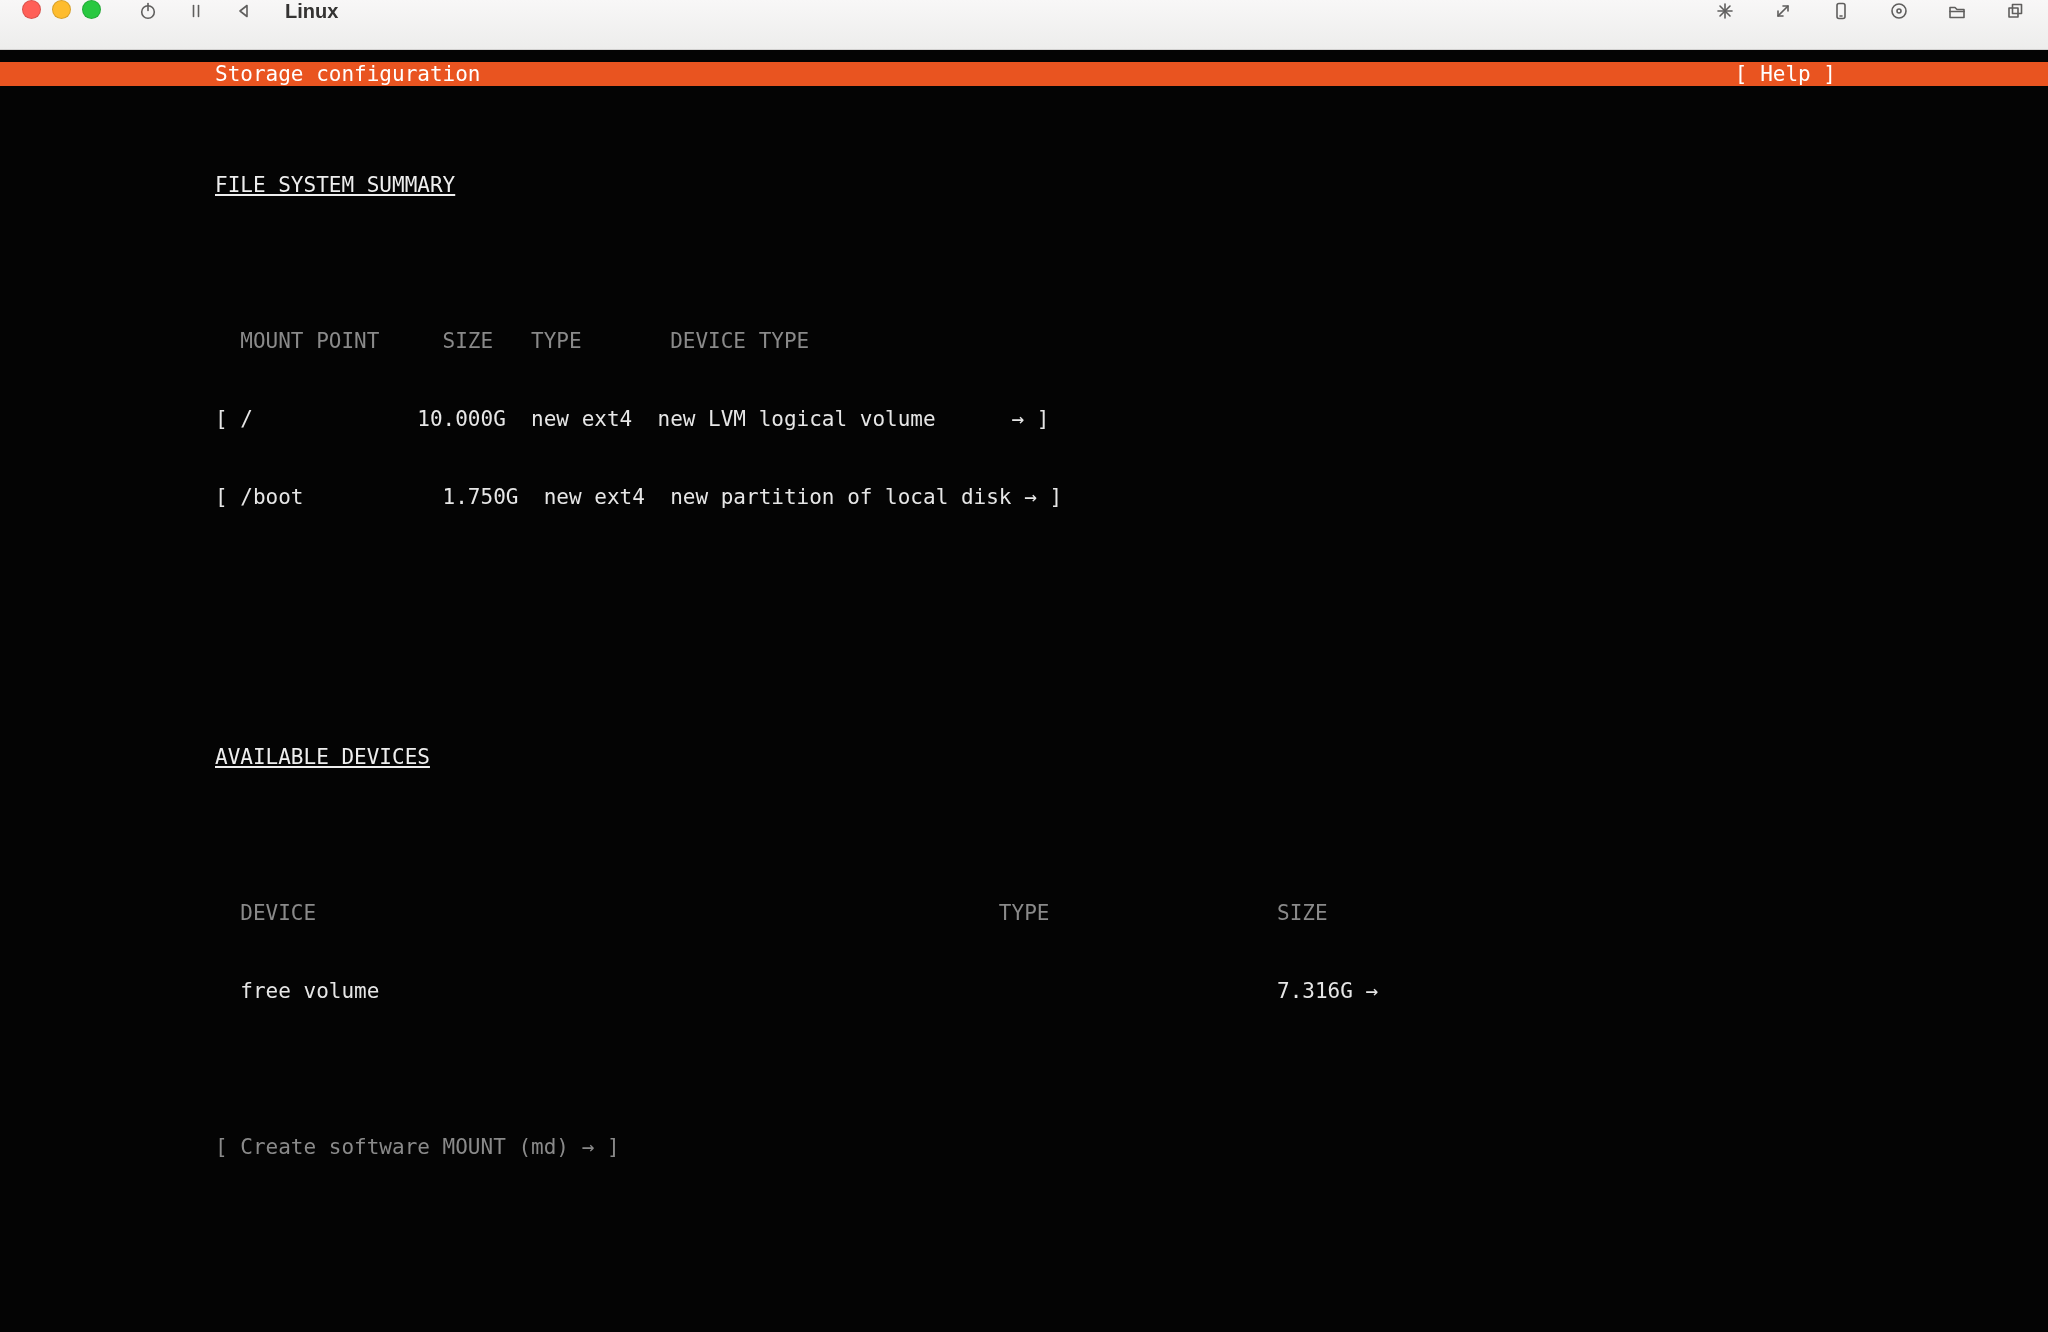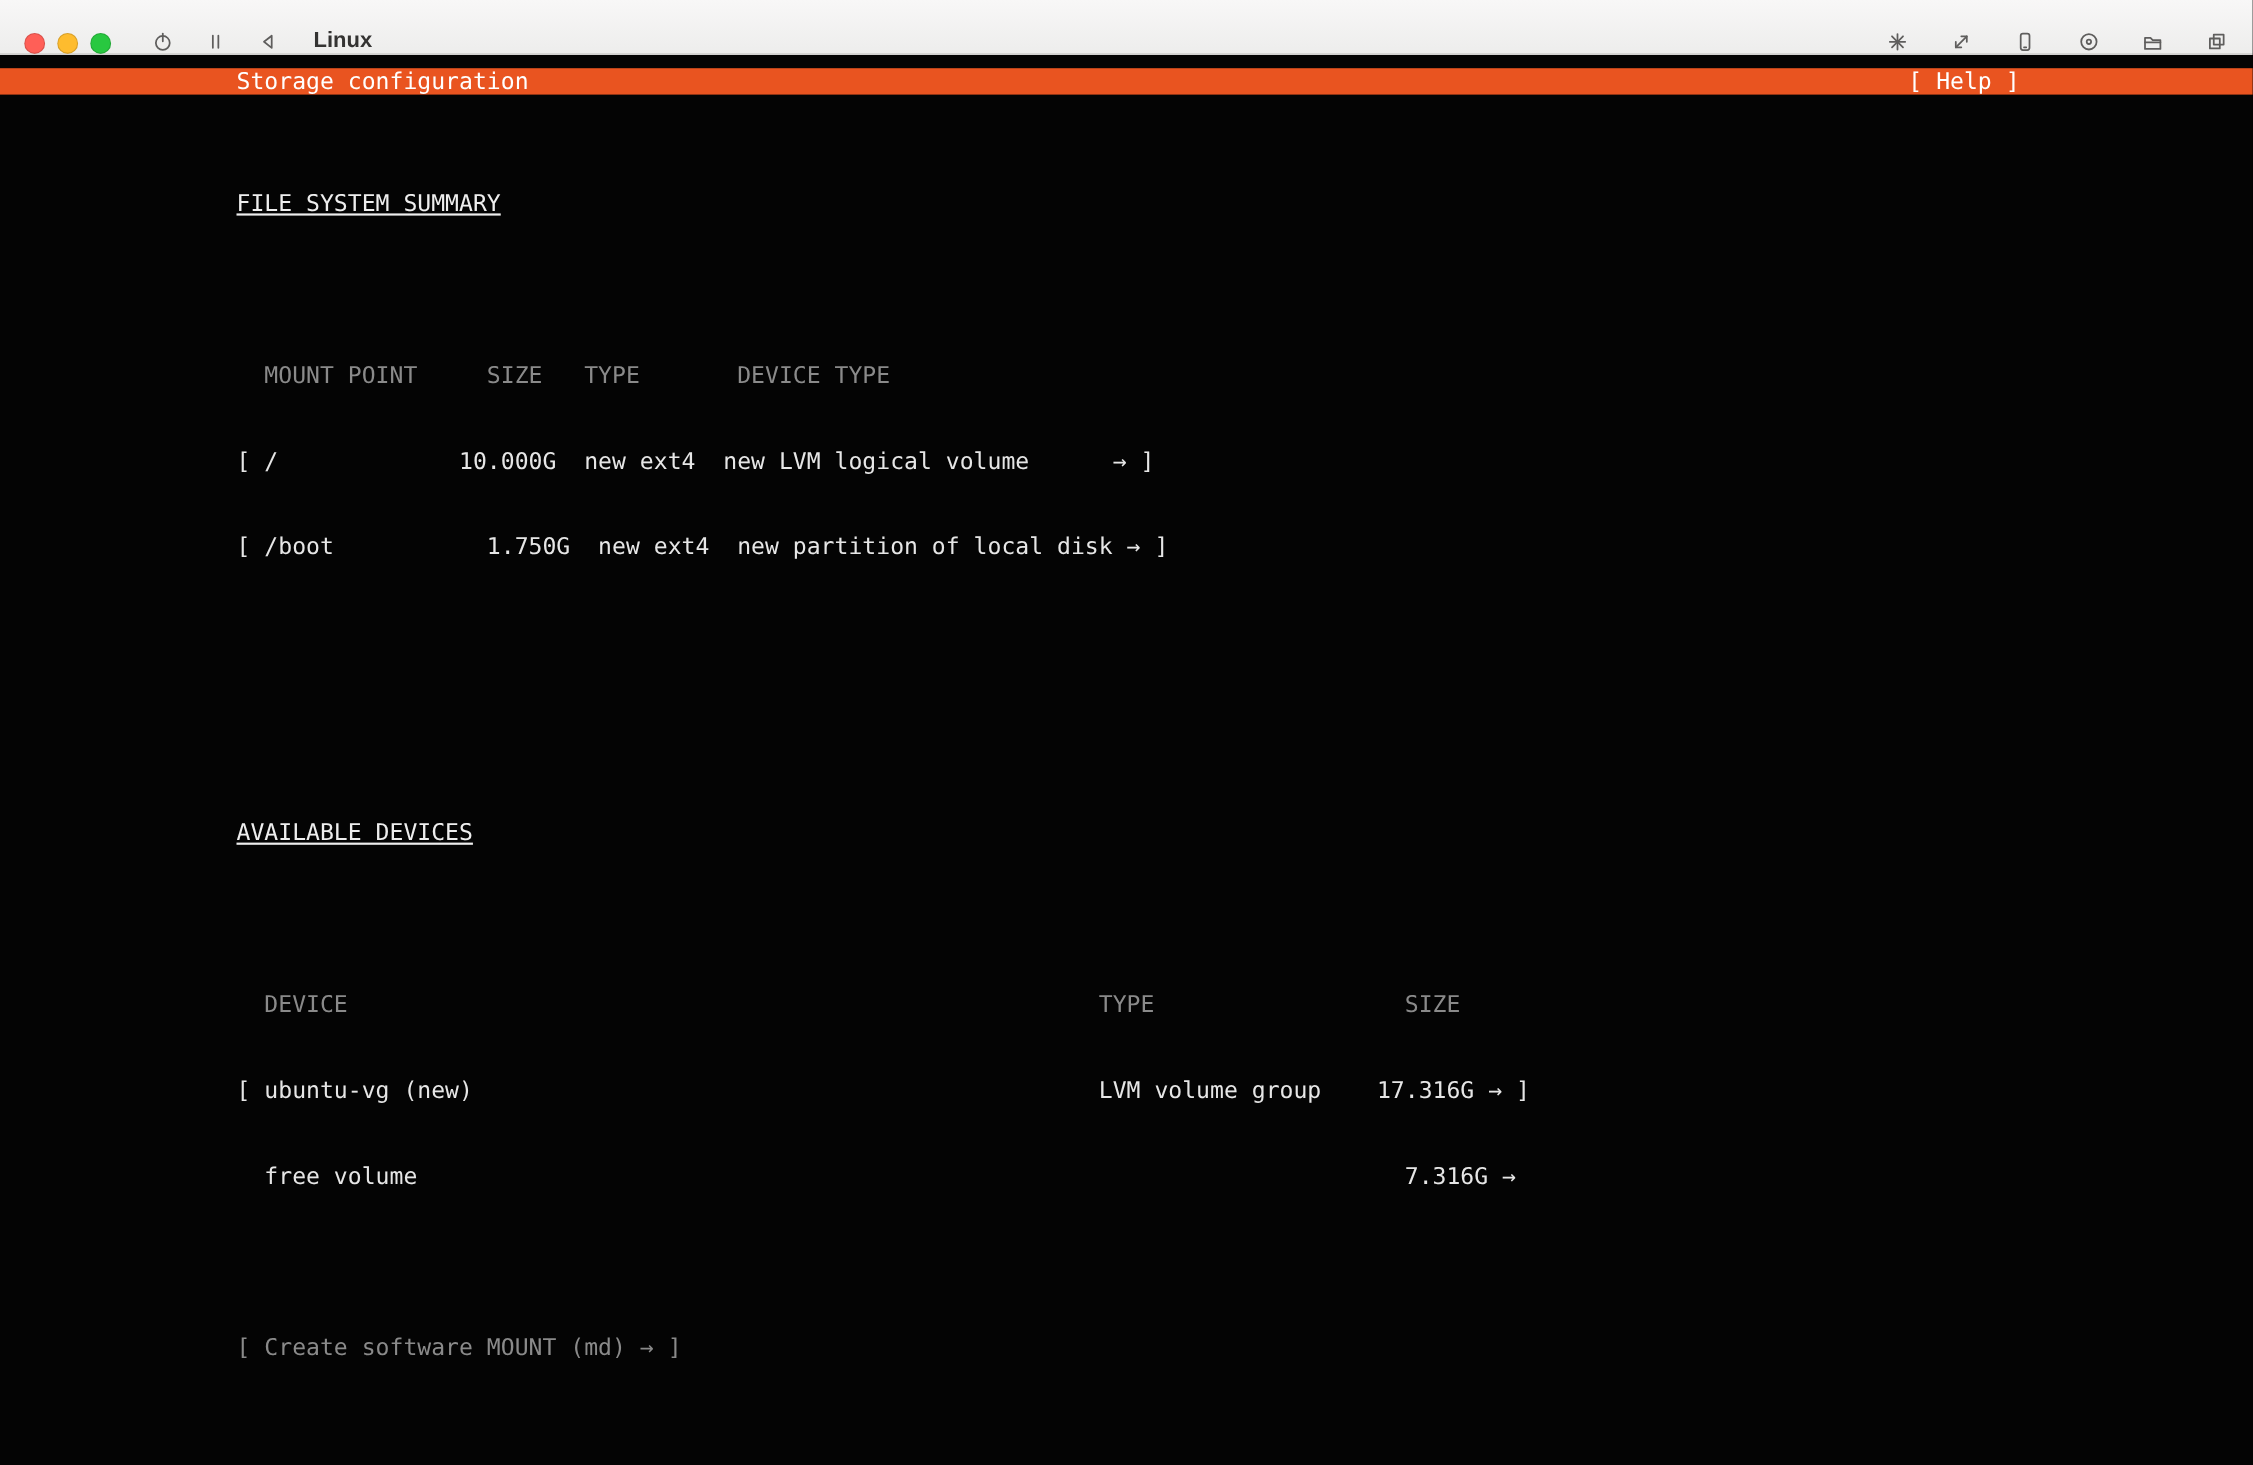--- a/index.html
+++ b/index.html
@@ -4,21 +4,21 @@
 <style>
   html,body{margin:0;padding:0;}
   body{
     width:2048px;height:1332px;overflow:hidden;background:#000;
     font-family:"Liberation Sans",sans-serif;
   }
   
   .titlebar{
     height:50px;background:linear-gradient(#f8f7f7,#ededec);
     border-bottom:1px solid #d2d1d0;
-    display:flex;align-items:flex-end;padding:0 22px;box-sizing:border-box;
+    display:flex;align-items:flex-start;padding:0 22px;box-sizing:border-box;
   }
   .lights{display:flex;gap:11px;align-items:center;}
   .light{width:17px;height:17px;border-radius:50%;display:inline-block;border:0.5px solid rgba(0,0,0,.15);}
   .light.red{background:#ff5f57;}
   .light.yellow{background:#febc2e;}
   .light.green{background:#28c840;}
   .tb-group{display:flex;align-items:center;gap:26px;margin-left:36px;}
   .tb-icon{width:22px;height:22px;display:inline-flex;align-items:center;justify-content:center;color:#5f5e5d;}
   .tb-icon svg{stroke:#5f5e5d;fill:none;stroke-width:1.6;stroke-linecap:round;stroke-linejoin:round;}
   .win-title{font-weight:bold;font-size:20px;color:#343332;margin-left:30px;}
@@ -136,21 +136,20 @@
     <div class="tl"></div>
     <div class="tl dim">  MOUNT POINT     SIZE   TYPE       DEVICE TYPE</div>
     <div class="tl">[ /             10.000G  new ext4  new LVM logical volume      → ]</div>
     <div class="tl">[ /boot           1.750G  new ext4  new partition of local disk → ]</div>
     <div class="tl"></div>
     <div class="tl"></div>
 
     <div class="tl heading">AVAILABLE DEVICES</div>
     <div class="tl"></div>
     <div class="tl dim">  DEVICE                                                      TYPE                  SIZE</div>
-    <div class="tl">[ ubuntu-vg (new)                                             LVM volume group    17.316G → ]</div>
     <div class="tl">  free volume                                                                       7.316G →</div>
     <div class="tl"></div>
     <div class="tl dim">[ Create software MOUNT (md) → ]</div>
     
     
     
 
     
     
     

